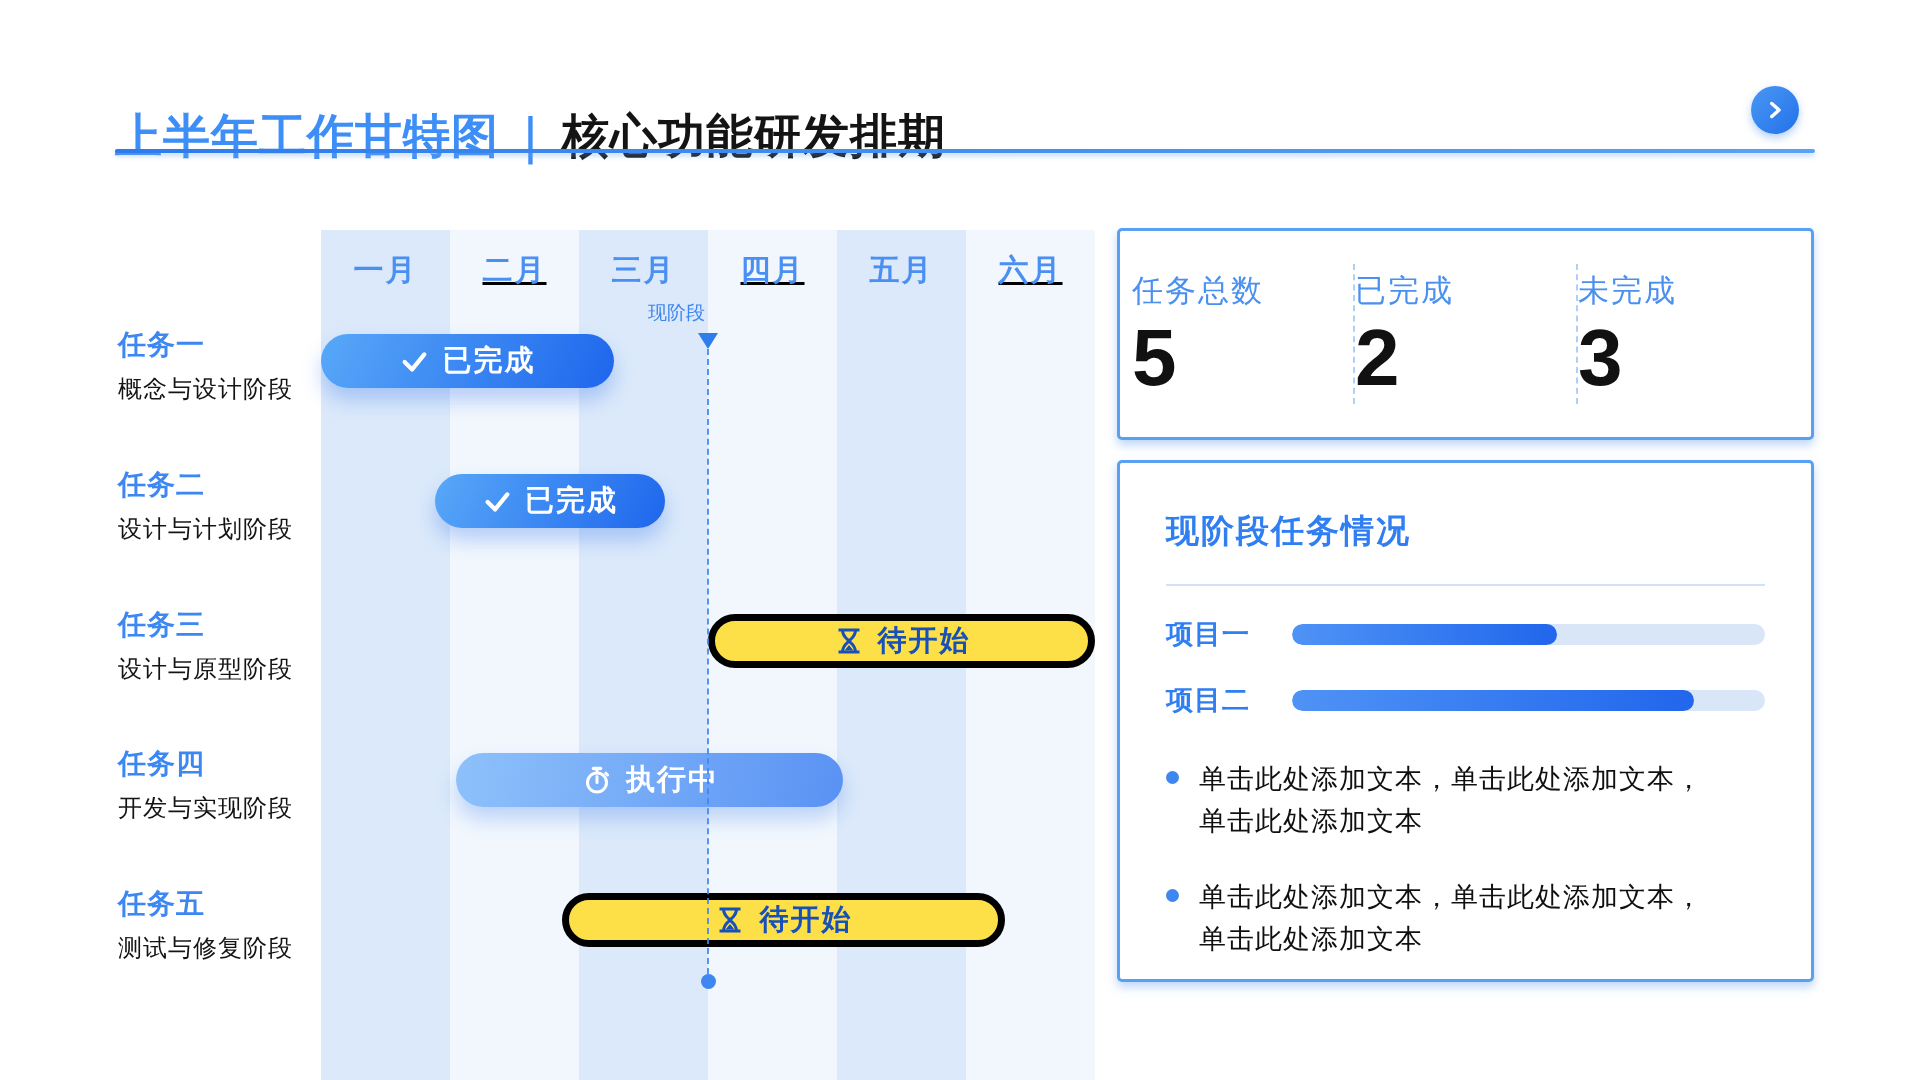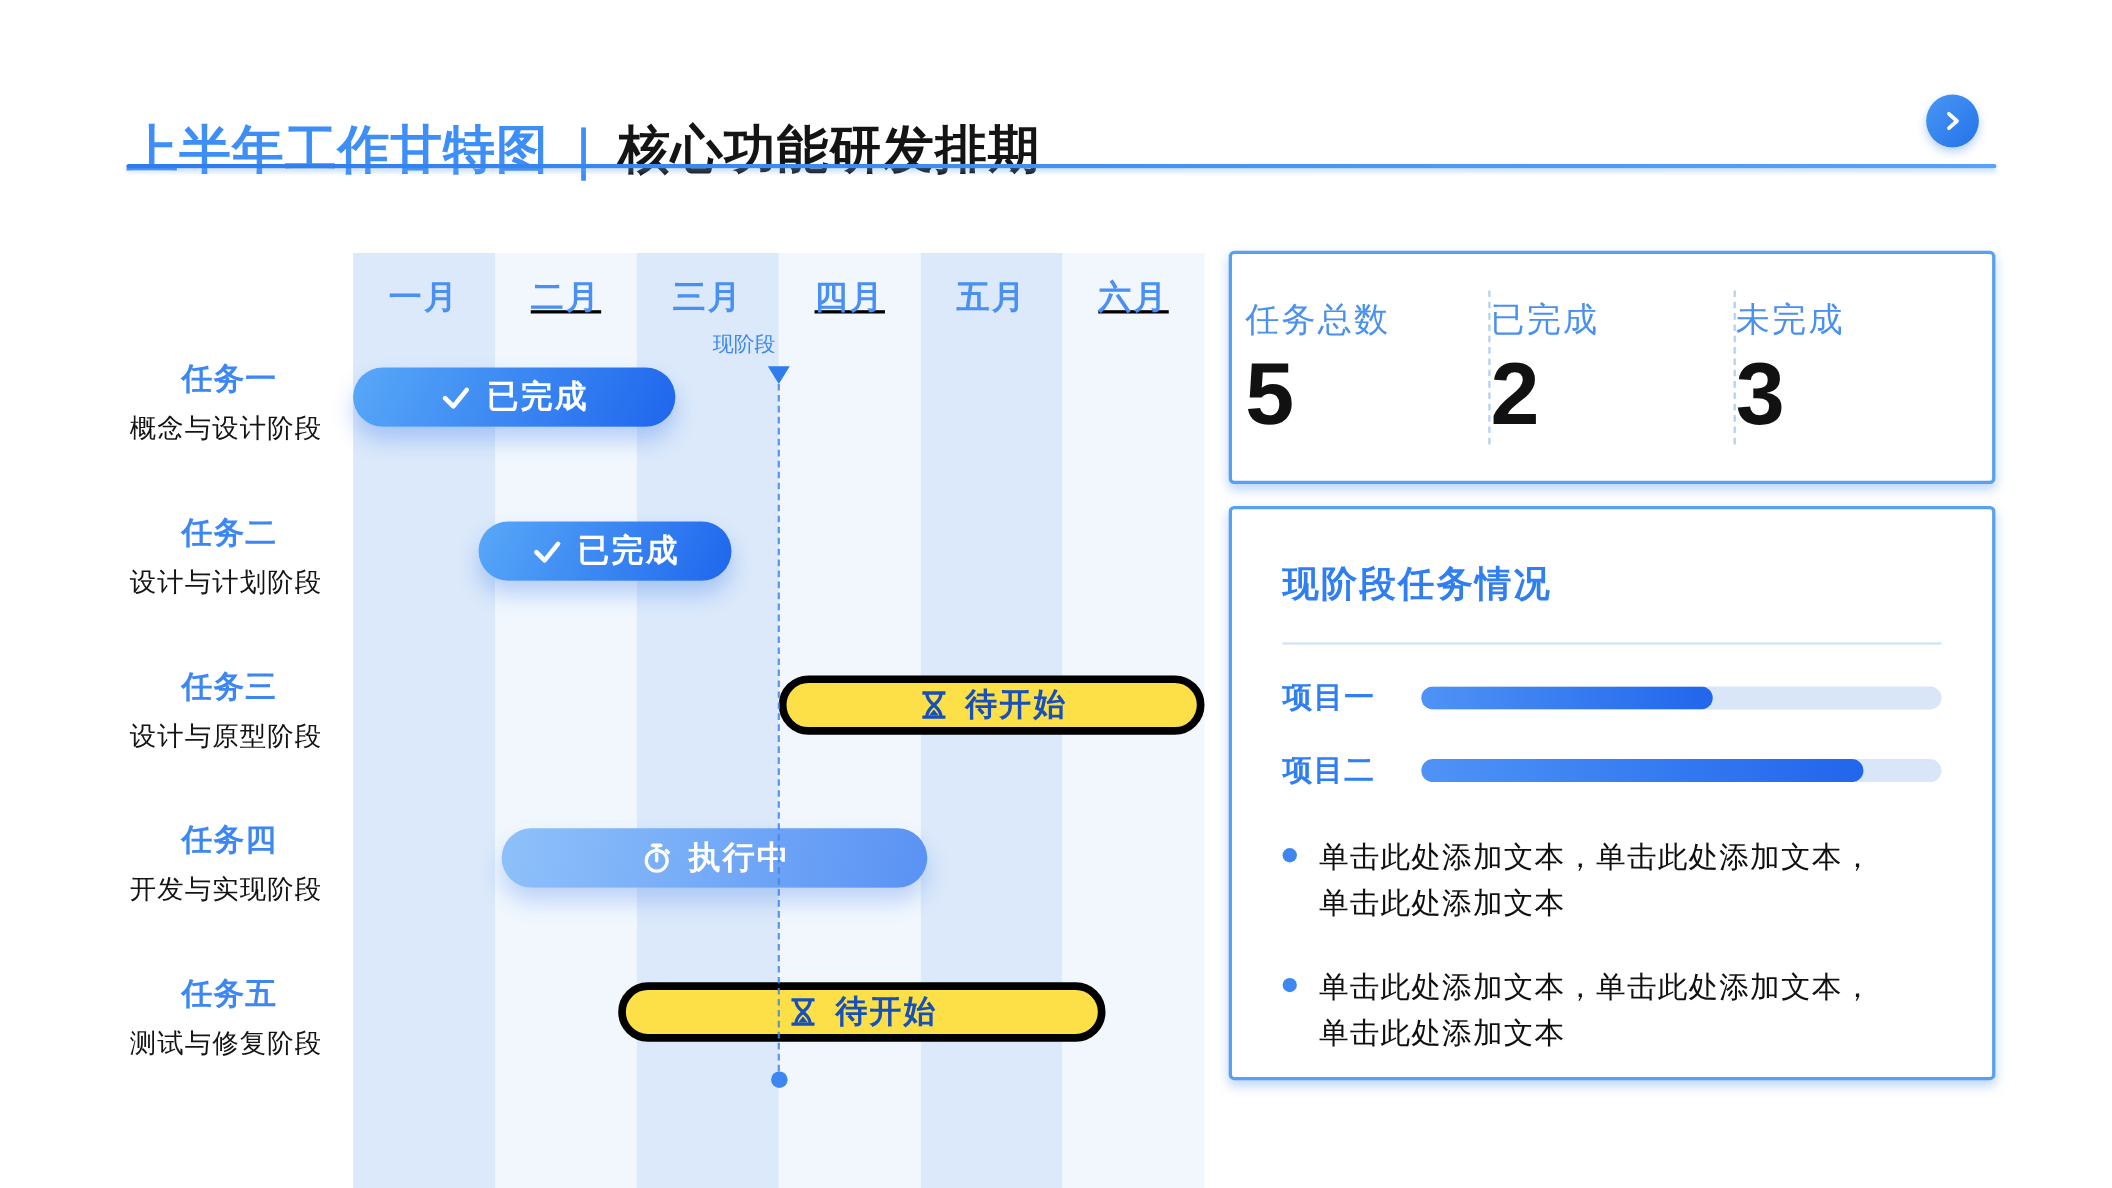--- a/index.html
+++ b/index.html
@@ -20,21 +20,21 @@
                box-shadow:0 3px 5px rgba(110,165,240,.45);}
 
   
   .gantt-columns{position:absolute;left:321px;top:230px;width:774px;height:964px;display:flex;}
   .gcol{width:129px;height:100%;}
   .gcol.odd{background:#dbe9fa;}
   .gcol.even{background:#f1f7fd;text-decoration:underline;}
   .gcol-label{display:block;text-align:center;margin-top:20px;font-size:30px;font-weight:800;
               color:#4a8ff2;letter-spacing:2px;}
   .task-label{position:absolute;left:118px;width:210px;}
-  .task-name{font-size:28px;font-weight:800;color:#3d87f2;letter-spacing:1px;margin-left:47px;}
+  .task-name{font-size:28px;font-weight:800;color:#3d87f2;letter-spacing:1px;}
   .task-sub{font-size:24px;color:#141414;margin-top:9px;letter-spacing:1px;}
   .bar{position:absolute;height:54px;border-radius:27px;display:flex;align-items:center;
        justify-content:center;gap:13px;font-size:29px;font-weight:800;letter-spacing:2px;
        box-sizing:border-box;white-space:nowrap;}
   .bar.done{background:linear-gradient(115deg,#58a8f8,#1e66ed);color:#ffffff;
             box-shadow:0 12px 20px rgba(30,102,237,.28);}
   .bar.active{background:linear-gradient(100deg,#8ec1fa,#5a92f4);color:#ffffff;
               box-shadow:0 12px 20px rgba(30,102,237,.25);}
   .bar.pending{background:#fde047;border:7px solid #000000;color:#1750b8;}
   .bar-icon{display:block;}

